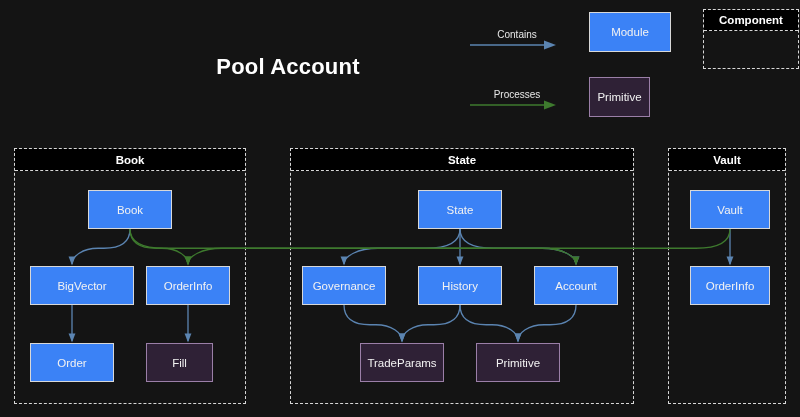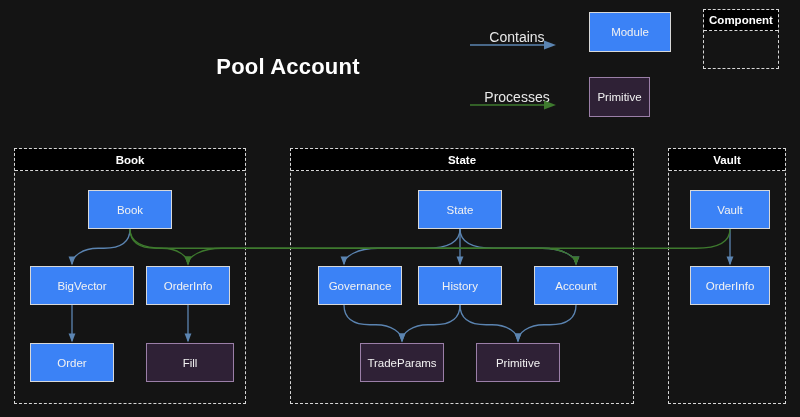--- a/index.html
+++ b/index.html
@@ -24,21 +24,21 @@
     text-align: center;
     color: #ffffff;
     font-size: 22px;
     font-weight: bold;
     letter-spacing: 0.2px;
   }
   
   .legend-label {
     position: absolute;
     color: #e8e8e8;
-    font-size: 14px;
+    font-size: 10px;
     text-align: center;
     white-space: nowrap;
   }
   #legend-contains-label { left: 471px; top: 29px; width: 92px; }
   #legend-processes-label { left: 471px; top: 89px; width: 92px; }
 
   .legend-arrow-svg { position: absolute; }
   #legend-contains-arrow { left: 470px; top: 38px; }
   #legend-processes-arrow { left: 470px; top: 98px; }
 
@@ -65,21 +65,21 @@
 
   
   #legend-module-box { left: 589px; top: 12px; width: 82px; height: 40px; }
   #legend-primitive-box { left: 589px; top: 77px; width: 61px; height: 40px; }
 
   
   #legend-component {
     position: absolute;
     left: 703px;
     top: 9px;
-    width: 76px;
+    width: 96px;
     height: 60px;
     box-sizing: border-box;
     border: 1.6px dashed #d8d8d8;
     background: transparent;
   }
   #legend-component-title {
     position: absolute;
     left: 0;
     top: 0;
     width: 100%;
@@ -207,27 +207,27 @@
       </div>
       <div class="node module" style="left: 30px; top: 266px; width: 104px; height: 39px;">
         <span>BigVector</span>
       </div>
       <div class="node module" style="left: 146px; top: 266px; width: 84px; height: 39px;">
         <span>OrderInfo</span>
       </div>
       <div class="node module" style="left: 30px; top: 343px; width: 84px; height: 39px;">
         <span>Order</span>
       </div>
-      <div class="node primitive" style="left: 146px; top: 343px; width: 88px; height: 39px;">
+      <div class="node primitive" style="left: 146px; top: 343px; width: 67px; height: 39px;">
         <span>Fill</span>
       </div>
       <div class="node module" style="left: 418px; top: 190px; width: 84px; height: 39px;">
         <span>State</span>
       </div>
-      <div class="node module" style="left: 318px; top: 266px; width: 84px; height: 39px;">
+      <div class="node module" style="left: 302px; top: 266px; width: 84px; height: 39px;">
         <span>Governance</span>
       </div>
       <div class="node module" style="left: 418px; top: 266px; width: 84px; height: 39px;">
         <span>History</span>
       </div>
       <div class="node module" style="left: 534px; top: 266px; width: 84px; height: 39px;">
         <span>Account</span>
       </div>
       <div class="node primitive" style="left: 360px; top: 343px; width: 84px; height: 39px;">
         <span>TradeParams</span>

